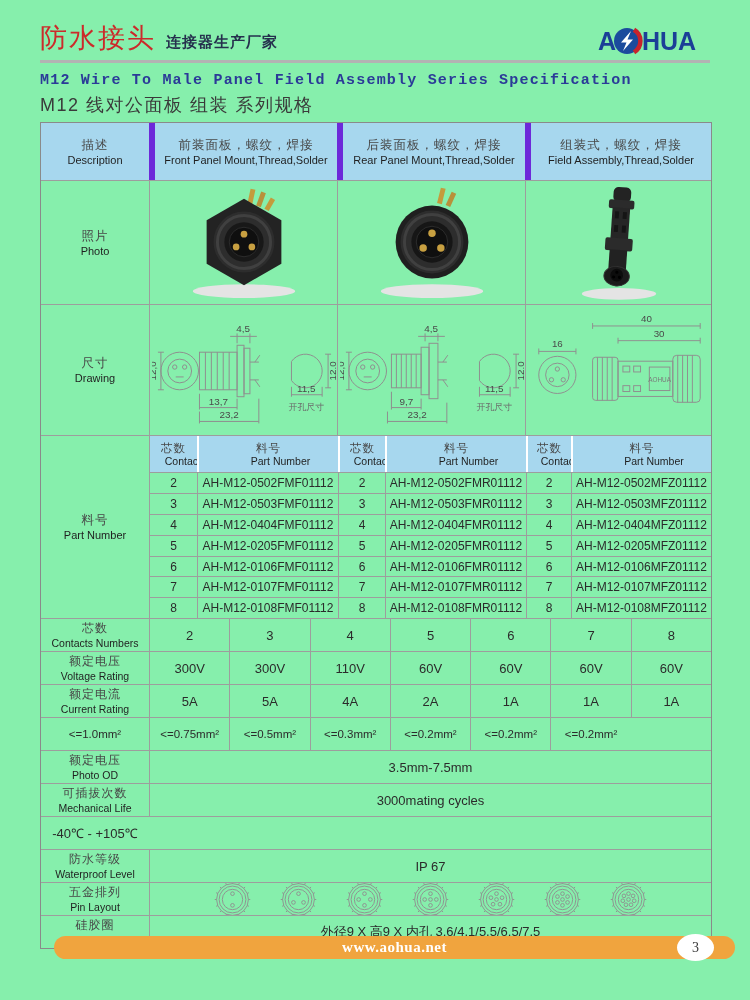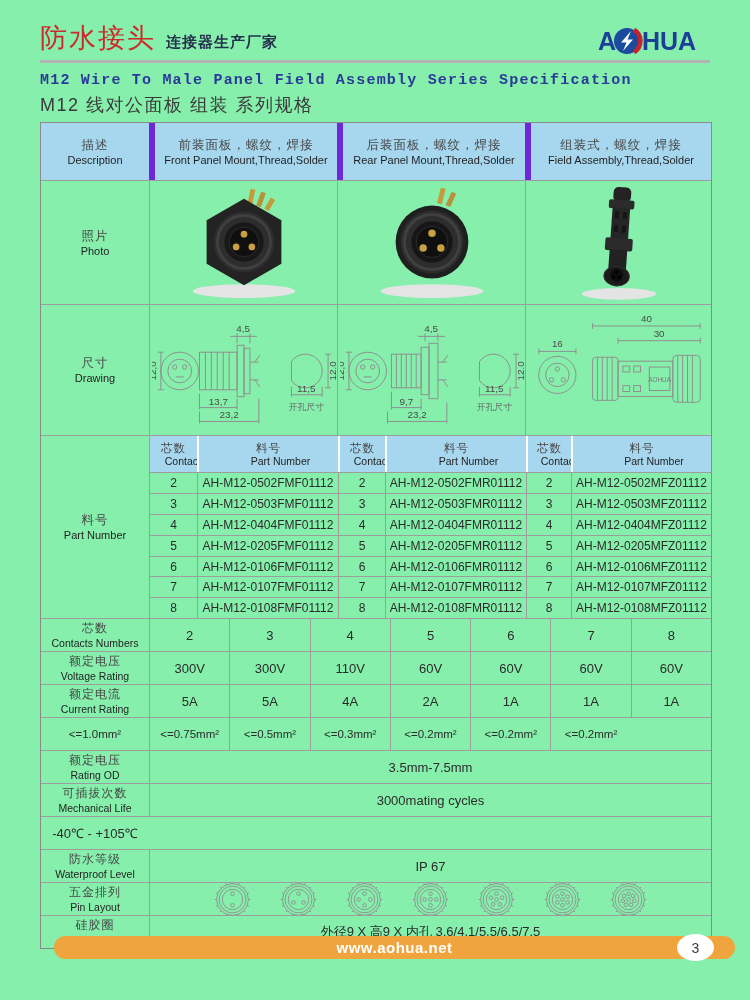--- a/index.html
+++ b/index.html
@@ -44,21 +44,21 @@
   
   .row7{grid-template-columns:108px repeat(7,1fr);height:32px;}
   .row2{grid-template-columns:108px 1fr;height:32px;}
   .val{font-size:13px;color:#2b2b2b;}
   .lblc .cn{font-size:12px;}
   .lblc .en{font-size:10.5px;}
   .pins-row{flex-direction:row !important;gap:29px;}
   .pin-svg{width:37px;height:37px;}
   
   .footer-bar{position:absolute;left:54px;right:15px;top:936px;height:23px;border-radius:12px;
-              background:#f0a43e;text-align:center;}
+              background:#f0a43e;text-align:center;font-family:Liberation Serif, serif;}
   .footer-url{color:#fff;font-weight:bold;font-size:15px;line-height:23px;letter-spacing:.5px;cursor:pointer;}
   .page-circle{position:absolute;right:21px;top:-2px;width:37px;height:27px;background:#fff;
                border-radius:50%;display:flex;align-items:center;justify-content:center;}
   .page-num{font-size:14px;color:#3a3a3a;}
   
   .dim{font-size:10px;fill:#4a4a4a;font-family:"Liberation Sans",sans-serif;}
   .dimcn{font-size:9px;fill:#6a6a6a;font-family:"Liberation Sans",sans-serif;}
   svg{display:block;}
 </style>
 </head>
@@ -563,21 +563,21 @@
           <span class="val" style="font-size:11.5px">&lt;=0.2mm²</span>
         </div>
       <div class="cell">
           <span class="val" style="font-size:11.5px">&lt;=0.2mm²</span>
         </div>
     </div>
 
     <div class="row row2">
       <div class="cell lblc">
           <span class="cn">额定电压</span>
-          <span class="en">Rating OD</span>
+          <span class="en">Photo OD</span>
         </div>
       <div class="cell">
           <span class="val">3.5mm-7.5mm</span>
         </div>
     </div>
     <div class="row row2">
       <div class="cell lblc">
           <span class="cn">可插拔次数</span>
           <span class="en">Mechanical Life</span>
         </div>

